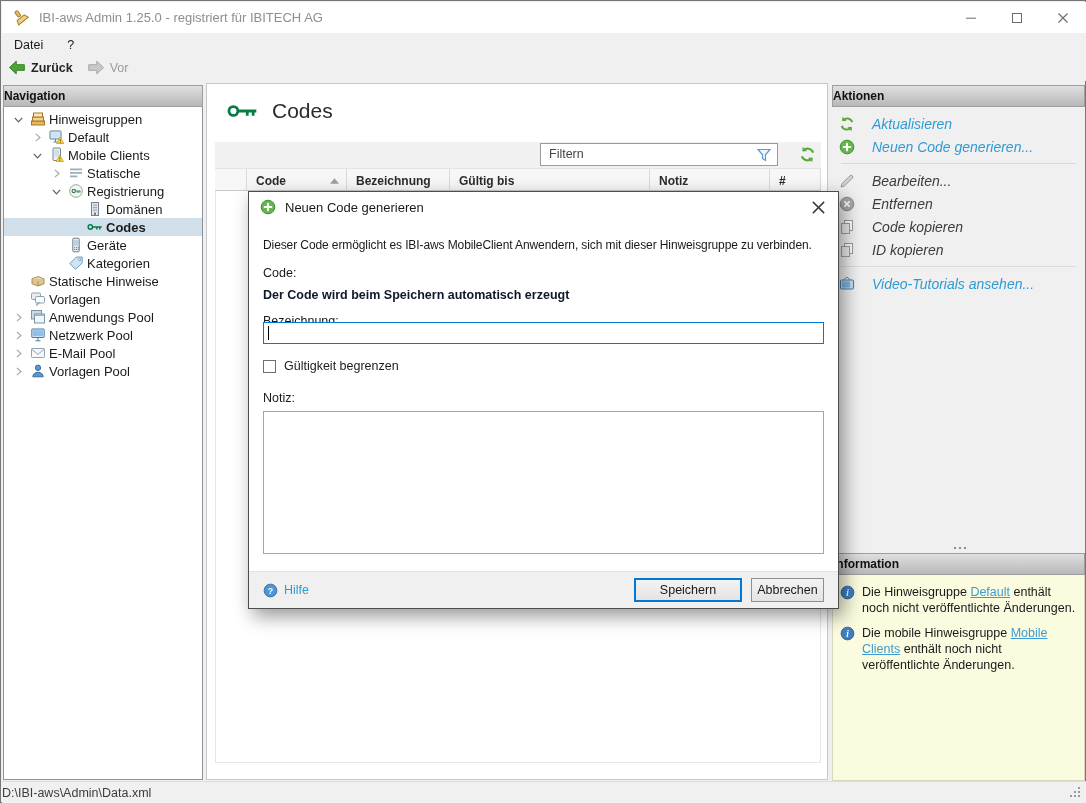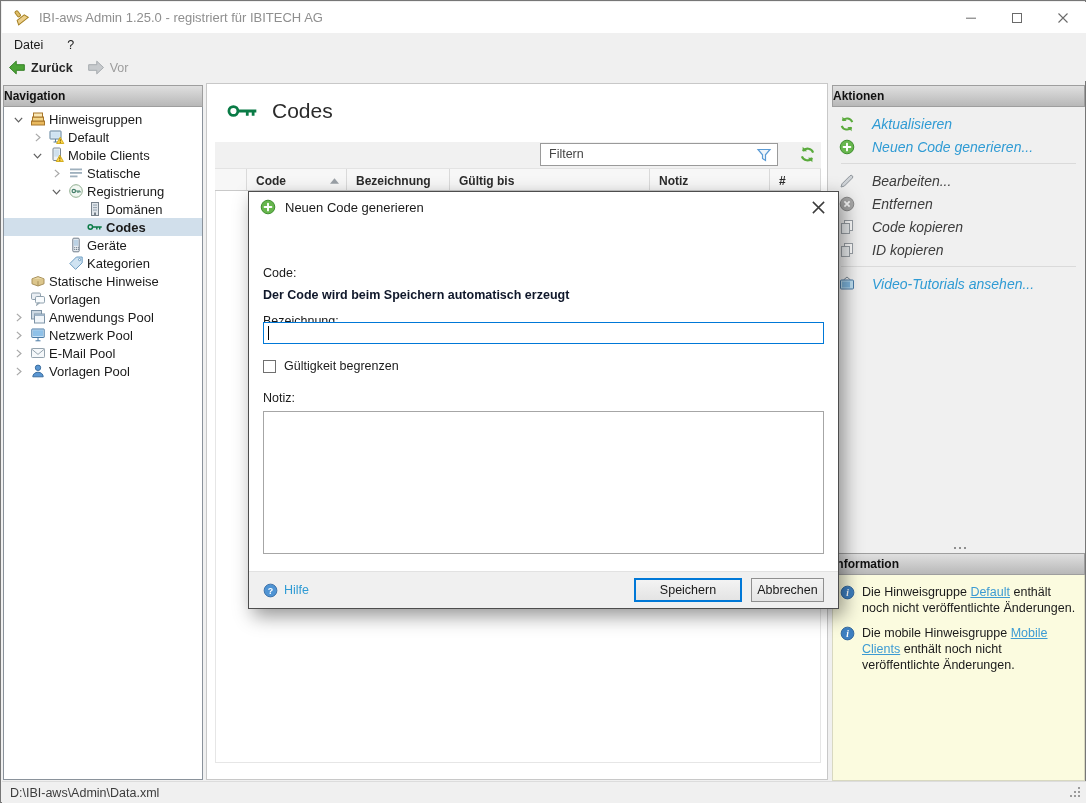--- a/index.html
+++ b/index.html
@@ -63,21 +63,21 @@
 
   
   #splitter-grip { position:absolute; left:831px; top:541px; width:253px; height:11px; }
   #splitter-grip::after { content:""; position:absolute; left:50%; top:5px; width:2px; height:2px; background:#8f8f8f; box-shadow:-5px 0 0 #8f8f8f, 5px 0 0 #8f8f8f; }
   #info-body { position:absolute; left:831px; top:574px; width:253px; height:206px; background:#fbfbdf; border:1px solid #d8d8c0; border-top:none; }
   .info-item { display:flex; gap:7px; padding:9px 8px 0 7px; font-size:12.5px; line-height:16px; color:#1a1a1a; }
   .info-item .i-icon { width:15px; height:15px; flex:0 0 15px; margin-top:1px; }
   .info-link { color:#3d9bd3; text-decoration:underline; cursor:pointer; }
 
   
-  #statusbar { position:absolute; left:1px; top:780px; width:1084px; height:22px; background:#f0f0f0; border-top:1px solid #dcdcdc; display:flex; align-items:center; padding-left:8px; font-size:12.5px; color:#3c3c3c; }
+  #statusbar { position:absolute; left:1px; top:780px; width:1084px; height:22px; background:#f0f0f0; border-top:1px solid #dcdcdc; display:flex; align-items:center; font-size:12.5px; color:#3c3c3c; }
   .resize-grip { position:absolute; right:4px; bottom:4px; width:12px; height:12px; }
   .resize-grip::after { content:""; position:absolute; left:0; top:0; width:2px; height:2px; background:transparent; box-shadow:8px 0 0 #9a9a9a, 4px 4px 0 #9a9a9a, 8px 4px 0 #9a9a9a, 0 8px 0 #9a9a9a, 4px 8px 0 #9a9a9a, 8px 8px 0 #9a9a9a; }
 
   
   #dialog { position:absolute; left:247px; top:190px; width:591px; height:418px; background:#fff; border:1px solid #4d4d4d; box-shadow:5px 7px 18px rgba(0,0,0,0.42); z-index:40; }
   .dlg-title { position:absolute; left:0; top:0; right:0; height:30px; }
   .dlg-title .t-icon { position:absolute; left:11px; top:7px; width:16px; height:16px; }
   .dlg-title-text { position:absolute; left:36px; top:8px; font-size:13px; color:#1a1a1a; }
   .dlg-close { position:absolute; right:12px; top:8px; width:15px; height:15px; cursor:pointer; }
   .dlg-desc { position:absolute; left:14px; top:46px; font-size:12px; color:#1a1a1a; white-space:nowrap; letter-spacing:-0.1px; }
@@ -530,20 +530,21 @@
             <path d="M8 4.6v6.8M4.6 8h6.8" stroke="#fff" stroke-width="1.9" stroke-linecap="round"></path>
           </svg>
         </span>
       <span class="dlg-title-text">Neuen Code generieren</span>
       <span class="dlg-close icon-span">
           <svg viewBox="0 0 12 12">
             <path d="M1.5 1.5l9 9M10.5 1.5l-9 9" stroke="#3c3c3c" stroke-width="1.2"></path>
           </svg>
         </span>
     </div>
+    <div class="dlg-desc">Dieser Code ermöglicht es IBI-aws MobileClient Anwendern, sich mit dieser Hinweisgruppe zu verbinden.</div>
     <div class="dlg-label lbl-code">Code:</div>
     <div class="dlg-code-value">Der Code wird beim Speichern automatisch erzeugt</div>
     <div class="dlg-label lbl-name">Bezeichnung:</div>
     <div class="dlg-input">
         <span class="caret"></span>
       </div>
     <div class="dlg-check-row">
       <span class="checkbox"></span>
       <span class="check-label">Gültigkeit begrenzen</span>
     </div>

